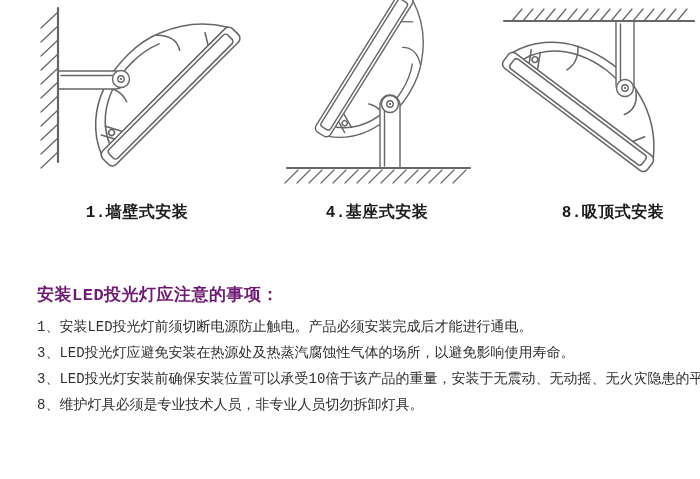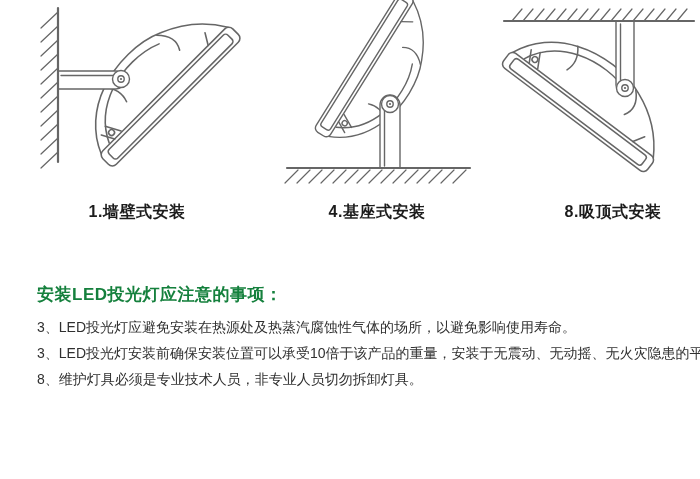--- a/index.html
+++ b/index.html
@@ -1,30 +1,30 @@
 <!DOCTYPE html>
 <html><head>
 <meta charset="utf-8">
 <style>
   html,body{margin:0;padding:0;background:#ffffff;}
   .canvas{
     position:relative;width:700px;height:479px;background:#ffffff;
-    overflow:hidden;font-family:Liberation Sans, sans-serif;
+    overflow:hidden;font-family:Liberation Mono, monospace;
   }
   .diagram-svg{position:absolute;left:0;top:0;}
   .label-row .diagram-label{
     position:absolute;top:202px;transform:translateX(-50%);
     font-size:16px;font-weight:700;color:#1c1c1c;letter-spacing:.5px;white-space:nowrap;
   }
   .label-1{left:137px;}
   .label-2{left:377px;}
   .label-3{left:613px;}
   .notes{position:absolute;left:37px;top:283px;width:663px;overflow:hidden;}
   .notes-heading{
-    font-size:17px;font-weight:700;color:#15803d;letter-spacing:.5px;
+    font-size:17px;font-weight:700;color:#701a75;letter-spacing:.5px;
     margin:0 0 8px 0;white-space:nowrap;
   }
   .note-item{
     font-size:14px;color:#303030;line-height:26px;white-space:nowrap;
   }
 </style>
 </head>
 <body>
 
 <div class="canvas">
@@ -78,18 +78,19 @@
   </svg>
 
   <div class="label-row">
     <div class="diagram-label label-1">1.墙壁式安装</div>
     <div class="diagram-label label-2">4.基座式安装</div>
     <div class="diagram-label label-3">8.吸顶式安装</div>
   </div>
 
   <div class="notes">
     <div class="notes-heading">安装LED投光灯应注意的事项：</div>
+    <div class="note-item">1、安装LED投光灯前须切断电源防止触电。产品必须安装完成后才能进行通电。</div>
     <div class="note-item">3、LED投光灯应避免安装在热源处及热蒸汽腐蚀性气体的场所，以避免影响使用寿命。</div>
     <div class="note-item">3、LED投光灯安装前确保安装位置可以承受10倍于该产品的重量，安装于无震动、无动摇、无火灾隐患的平坦地方。</div>
     <div class="note-item">8、维护灯具必须是专业技术人员，非专业人员切勿拆卸灯具。</div>
   </div>
 
 </div>
 
 </body></html>

